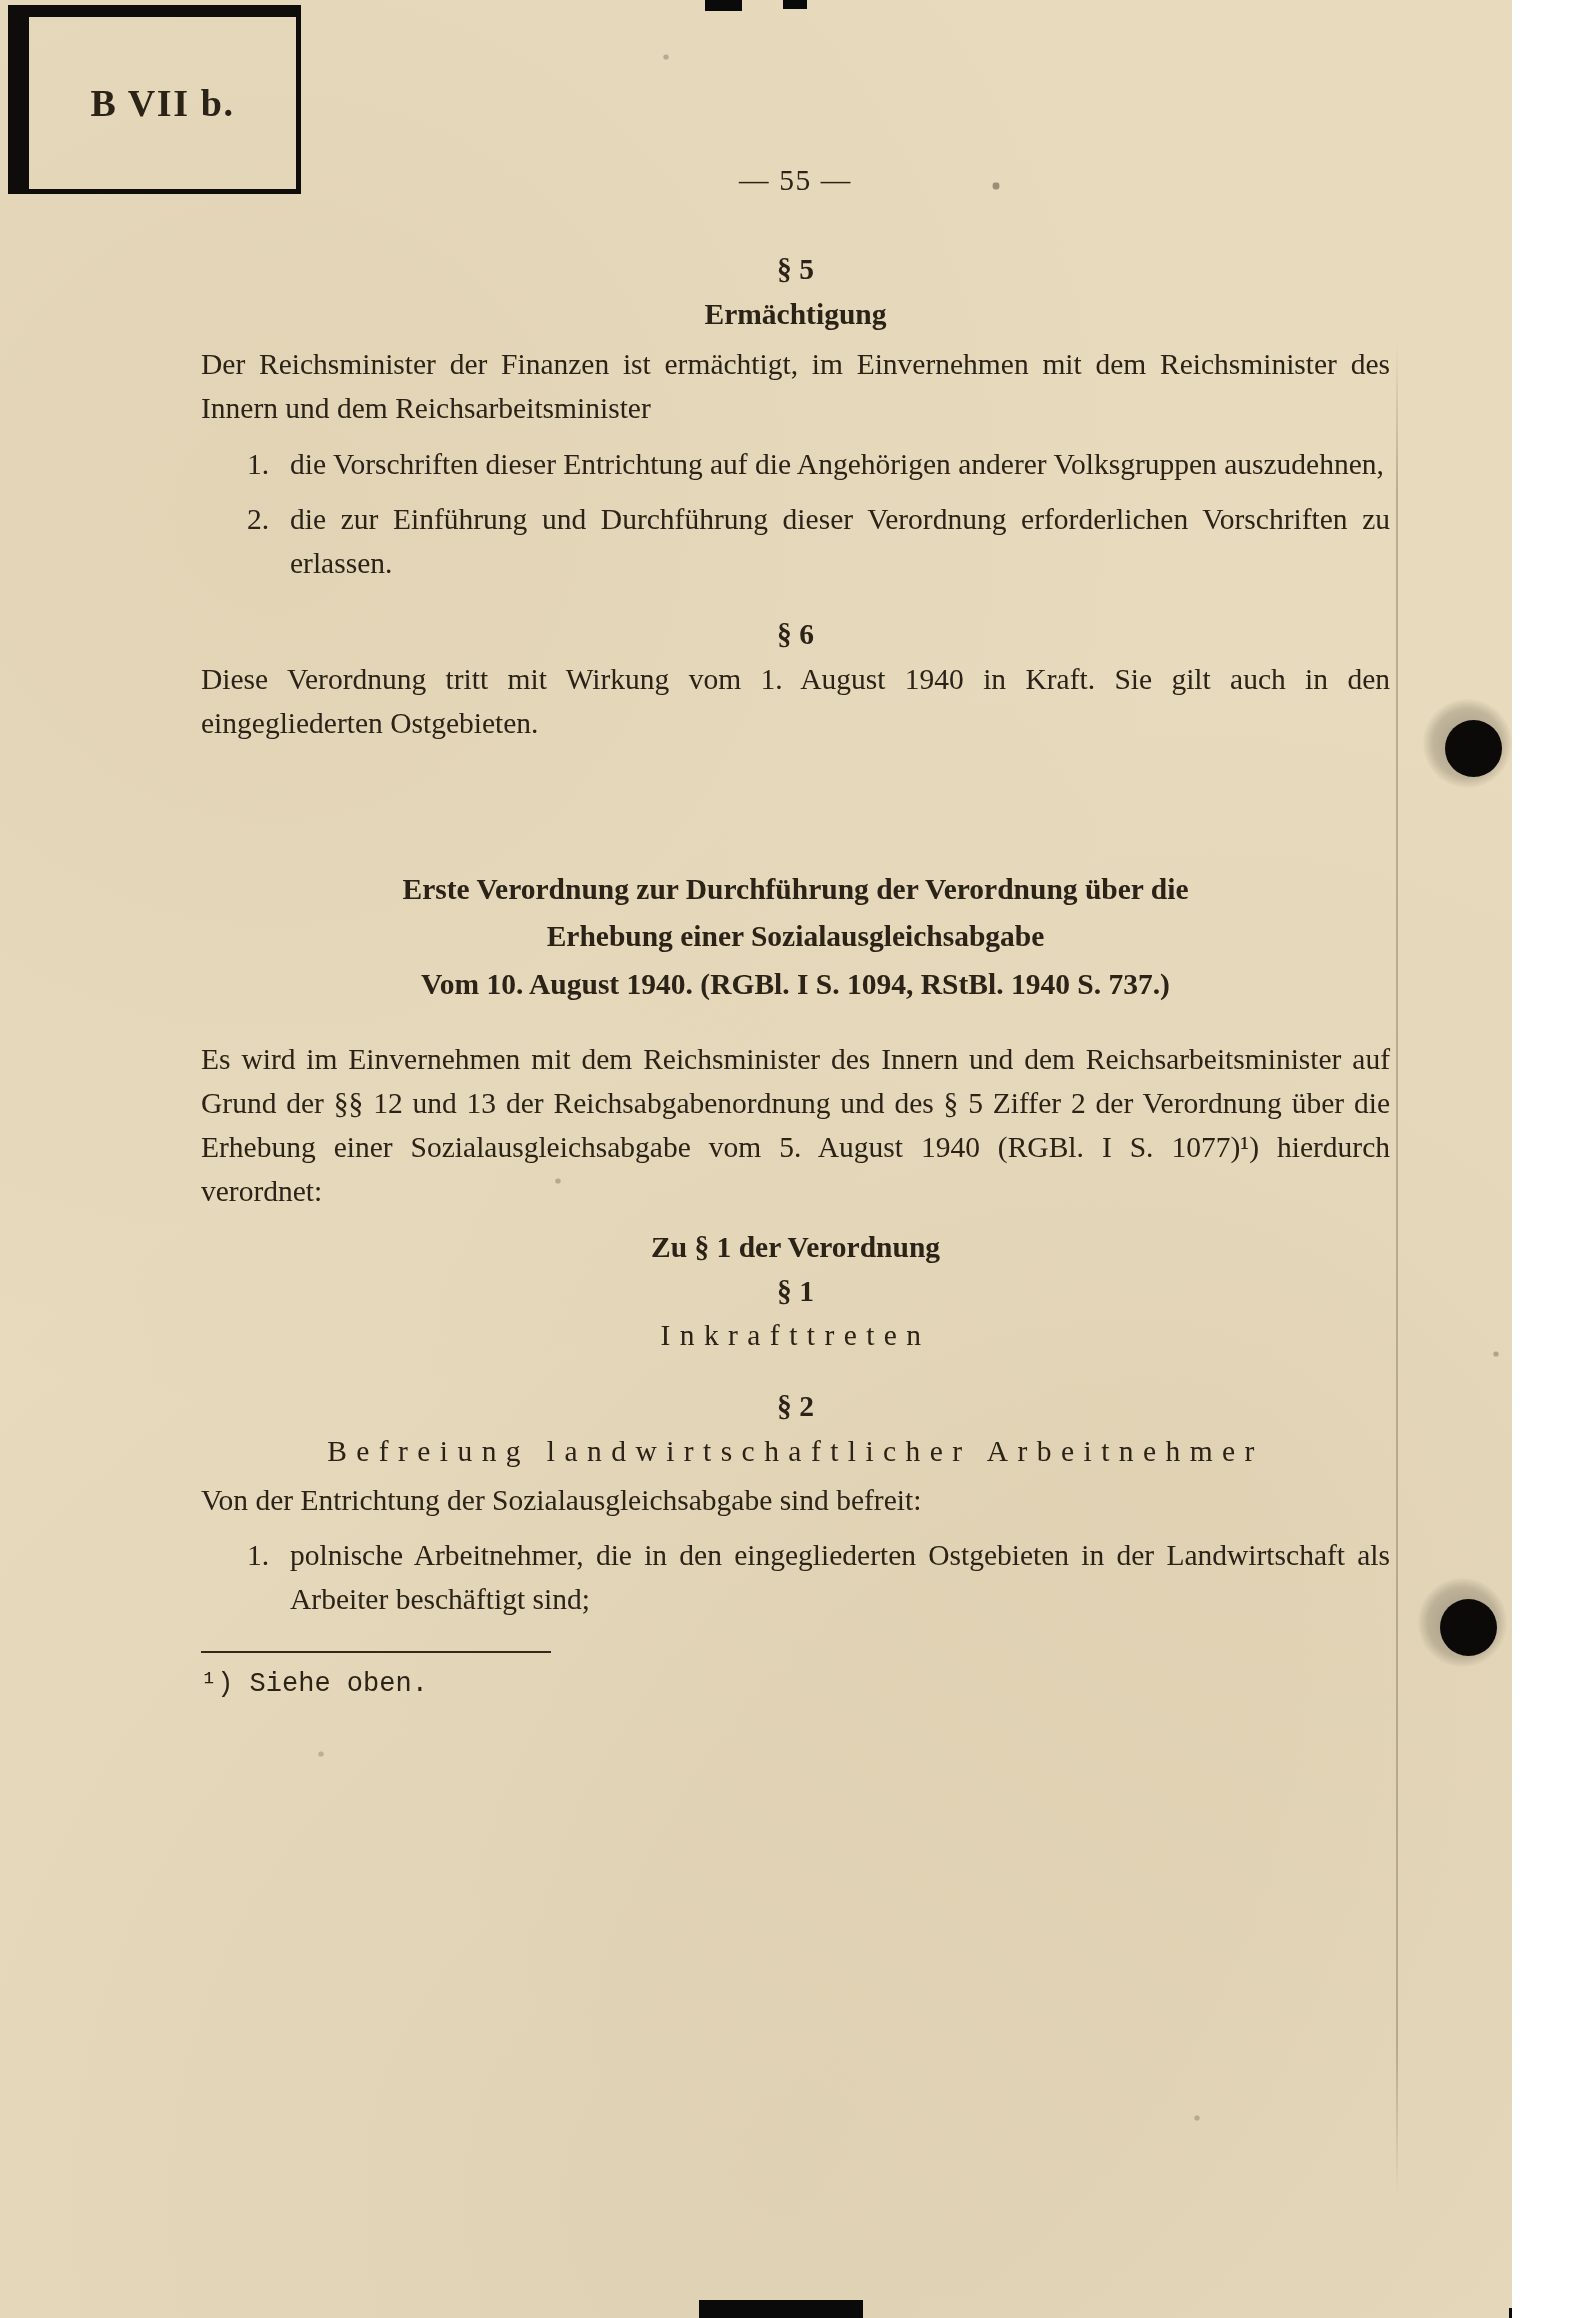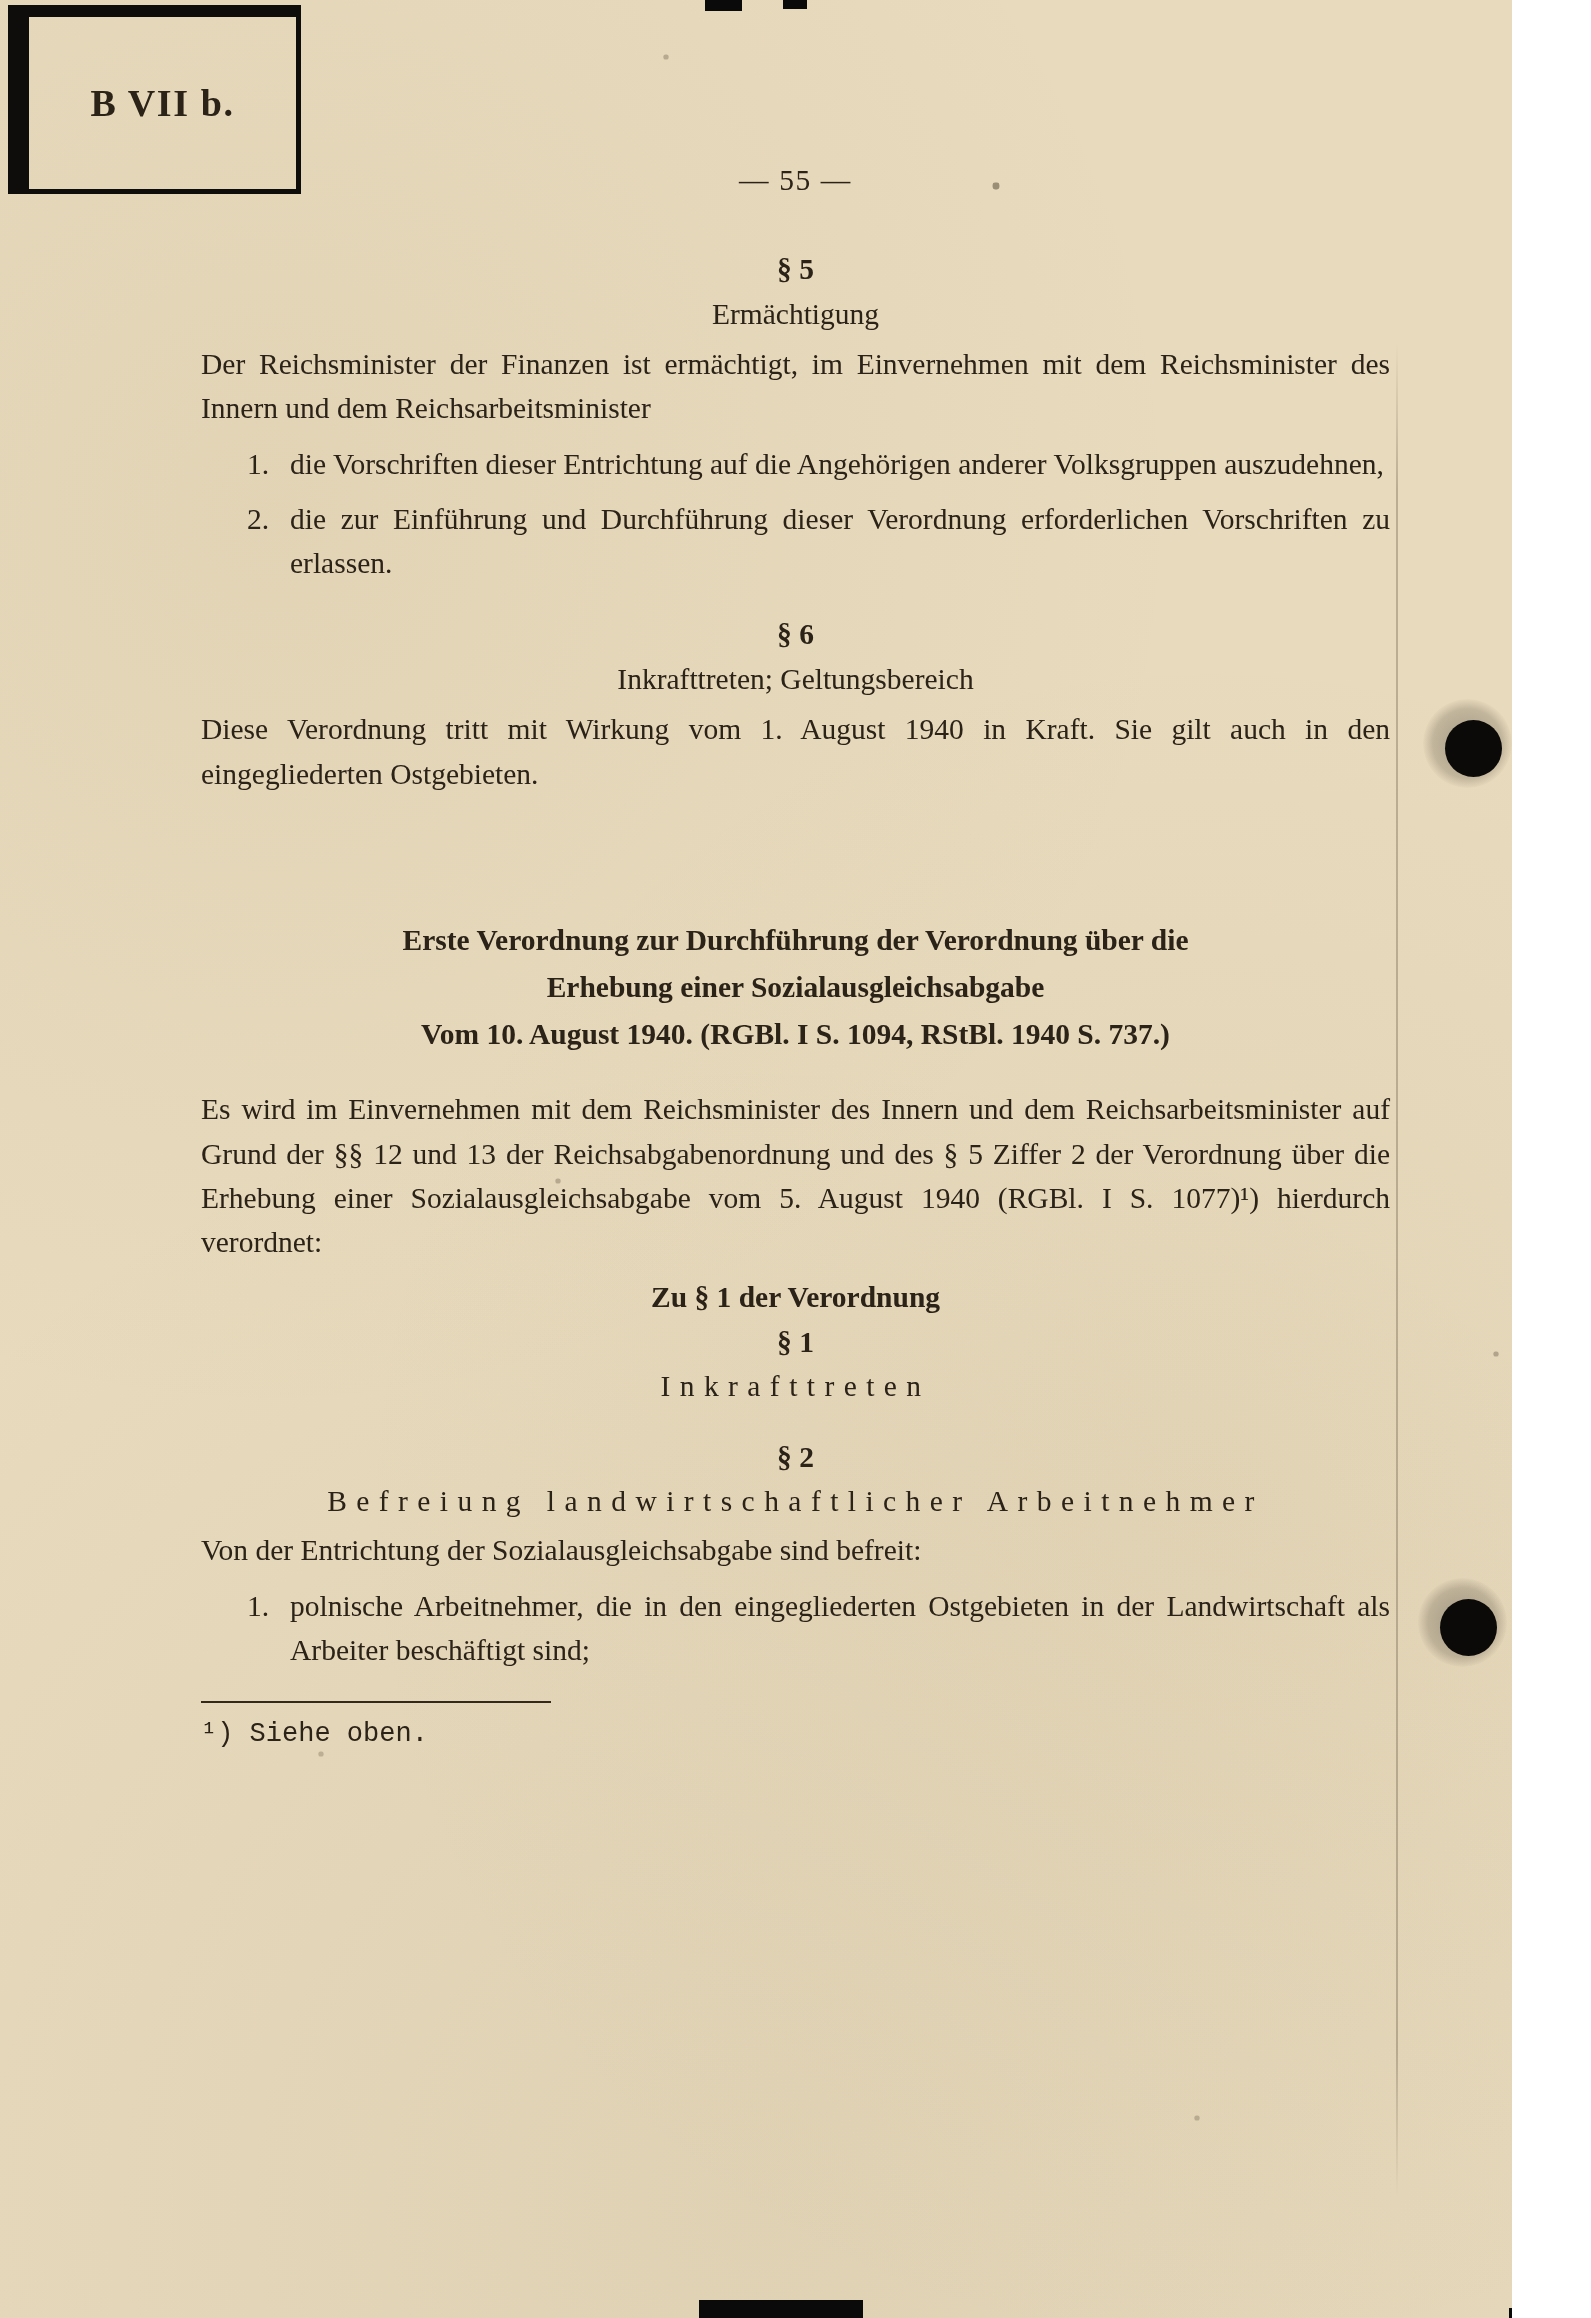--- a/index.html
+++ b/index.html
@@ -38,21 +38,21 @@
   .column {
     position: absolute;
     left: 201px; top: 158px;
     width: 1189px;
     font-size: 29.5px;
     line-height: 1.5;
   }
   .page-number { text-align: center; margin-bottom: 45px; letter-spacing: 1.6px; }
 
   .sec-head  { text-align: center; font-weight: bold; }
-  .sec-title { text-align: center; font-weight: normal; margin-bottom: 6.4px; }
+  .sec-title { text-align: center; font-weight: bold; margin-bottom: 6.4px; }
   .spaced-title { text-align: center; letter-spacing: 0.32em; margin-bottom: 4.8px; }
 
   .para { margin: 0 0 11px; text-align: justify; }
   .list { margin-bottom: 3.2px; }
   .list-item { display: flex; margin: 0 0 11px; }
   .li-num  { flex: 0 0 43px; margin-left: 46px; }
   .li-text { flex: 1; text-align: justify; }
 
   .mt-sec { margin-top: 27px; }
   .big-gap { height: 110px; }
@@ -142,21 +142,20 @@
         <span class="li-num">1.</span>
         <span class="li-text">die Vorschriften dieser Entrichtung auf die Angehörigen anderer Volksgruppen auszudehnen,</span>
       </div>
       <div class="list-item">
         <span class="li-num">2.</span>
         <span class="li-text">die zur Einführung und Durchführung dieser Verordnung erforderlichen Vorschriften zu erlassen.</span>
       </div>
     </div>
 
     <div class="sec-head mt-sec">§ 6</div>
-    <div class="sec-title">Inkrafttreten; Geltungsbereich</div>
     <p class="para">Diese Verordnung tritt mit Wirkung vom 1. August 1940 in Kraft. Sie gilt auch in den eingegliederten Ostgebieten.</p>
 
     <div class="big-gap"></div>
 
     <div class="ord-title">Erste Verordnung zur Durchführung der Verordnung über die</div>
     <div class="ord-title">Erhebung einer Sozialausgleichsabgabe</div>
     <div class="ord-title">Vom 10. August 1940. (RGBl. I S. 1094, RStBl. 1940 S. 737.)</div>
 
     <div class="ord-gap"></div>
 

